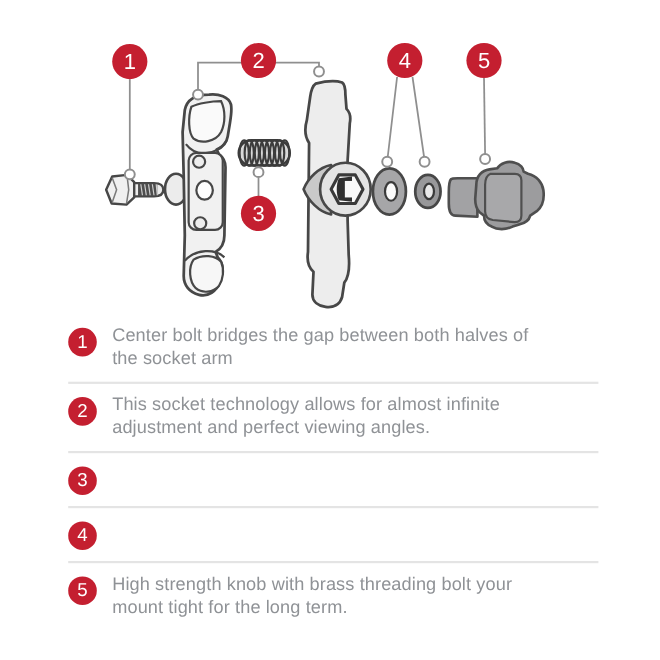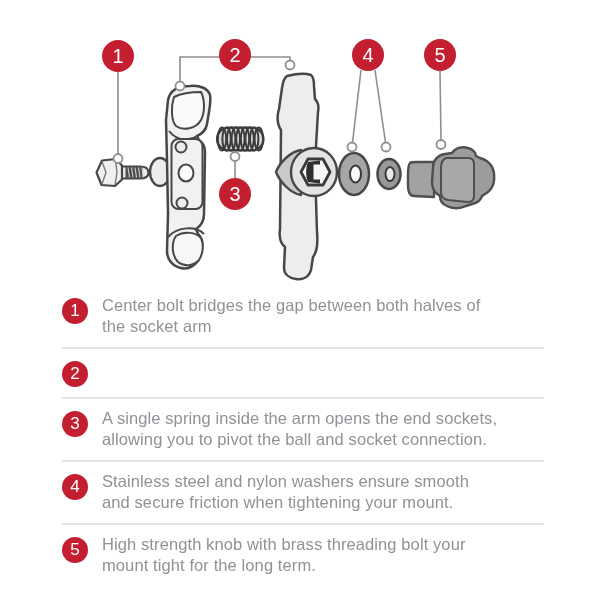--- a/index.html
+++ b/index.html
@@ -179,32 +179,30 @@
 <div class="legend">
 
   <div class="legend-row has-divider">
     <span class="num-badge">1</span>
     <p class="legend-text">Center bolt bridges the gap between both halves of
 the socket arm</p>
   </div>
 
   <div class="legend-row has-divider">
     <span class="num-badge">2</span>
+    <p class="legend-text">This socket technology allows for almost infinite
+adjustment and perfect viewing angles.</p>
   </div>
 
   <div class="legend-row has-divider">
     <span class="num-badge">3</span>
-    <p class="legend-text">A single spring inside the arm opens the end sockets,
-allowing you to pivot the ball and socket connection.</p>
   </div>
 
   <div class="legend-row has-divider">
     <span class="num-badge">4</span>
-    <p class="legend-text">Stainless steel and nylon washers ensure smooth
-and secure friction when tightening your mount.</p>
   </div>
 
   <div class="legend-row">
     <span class="num-badge">5</span>
     <p class="legend-text">High strength knob with brass threading bolt your
 mount tight for the long term.</p>
   </div>
 
 </div>
 

